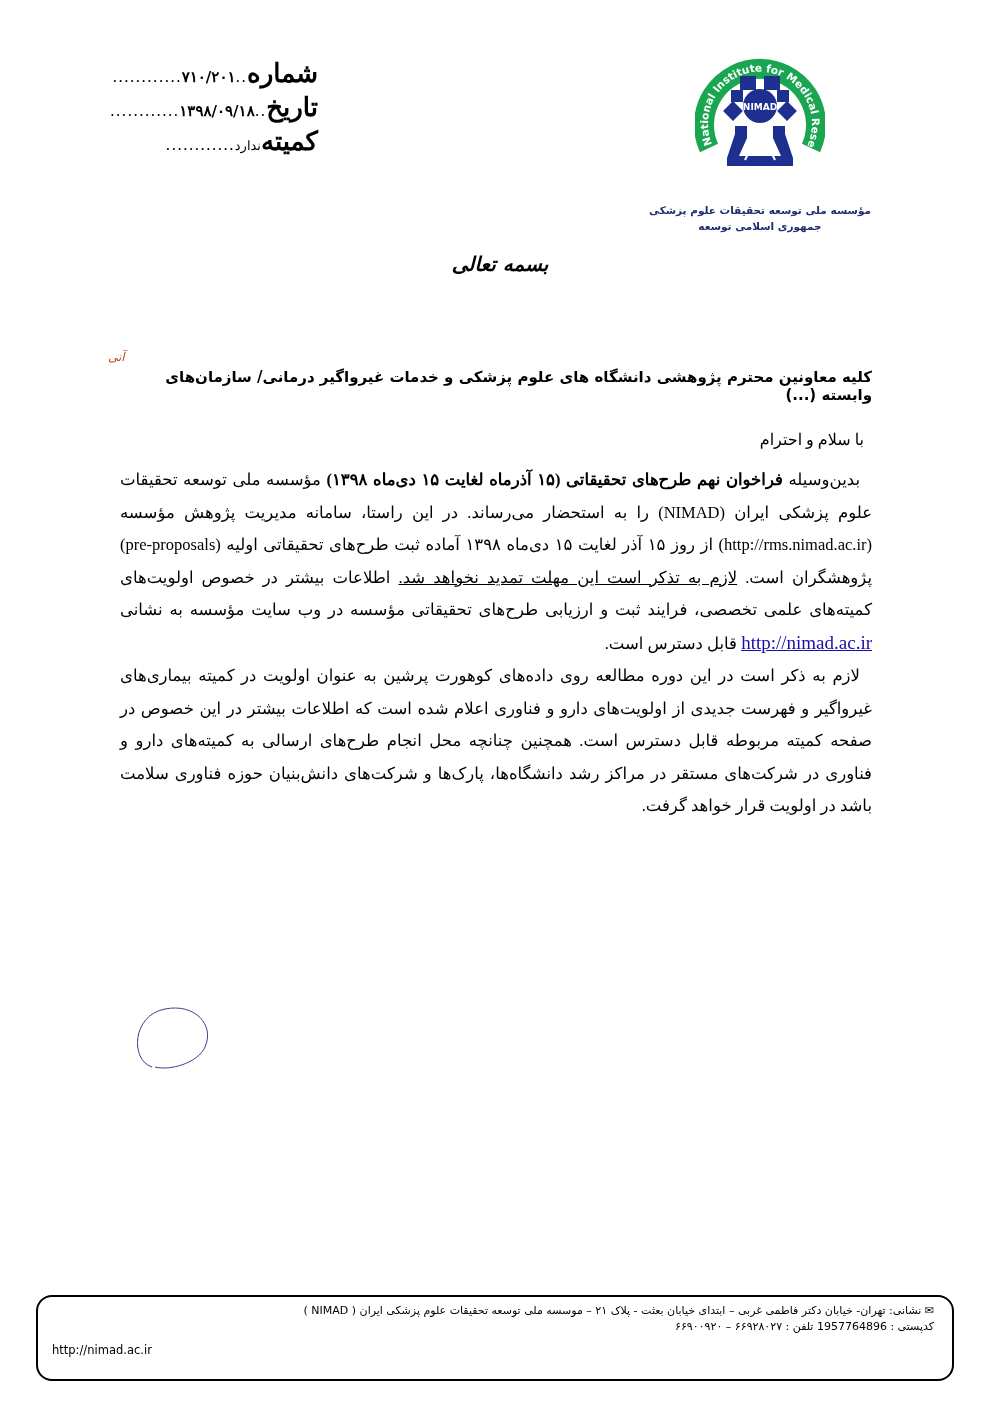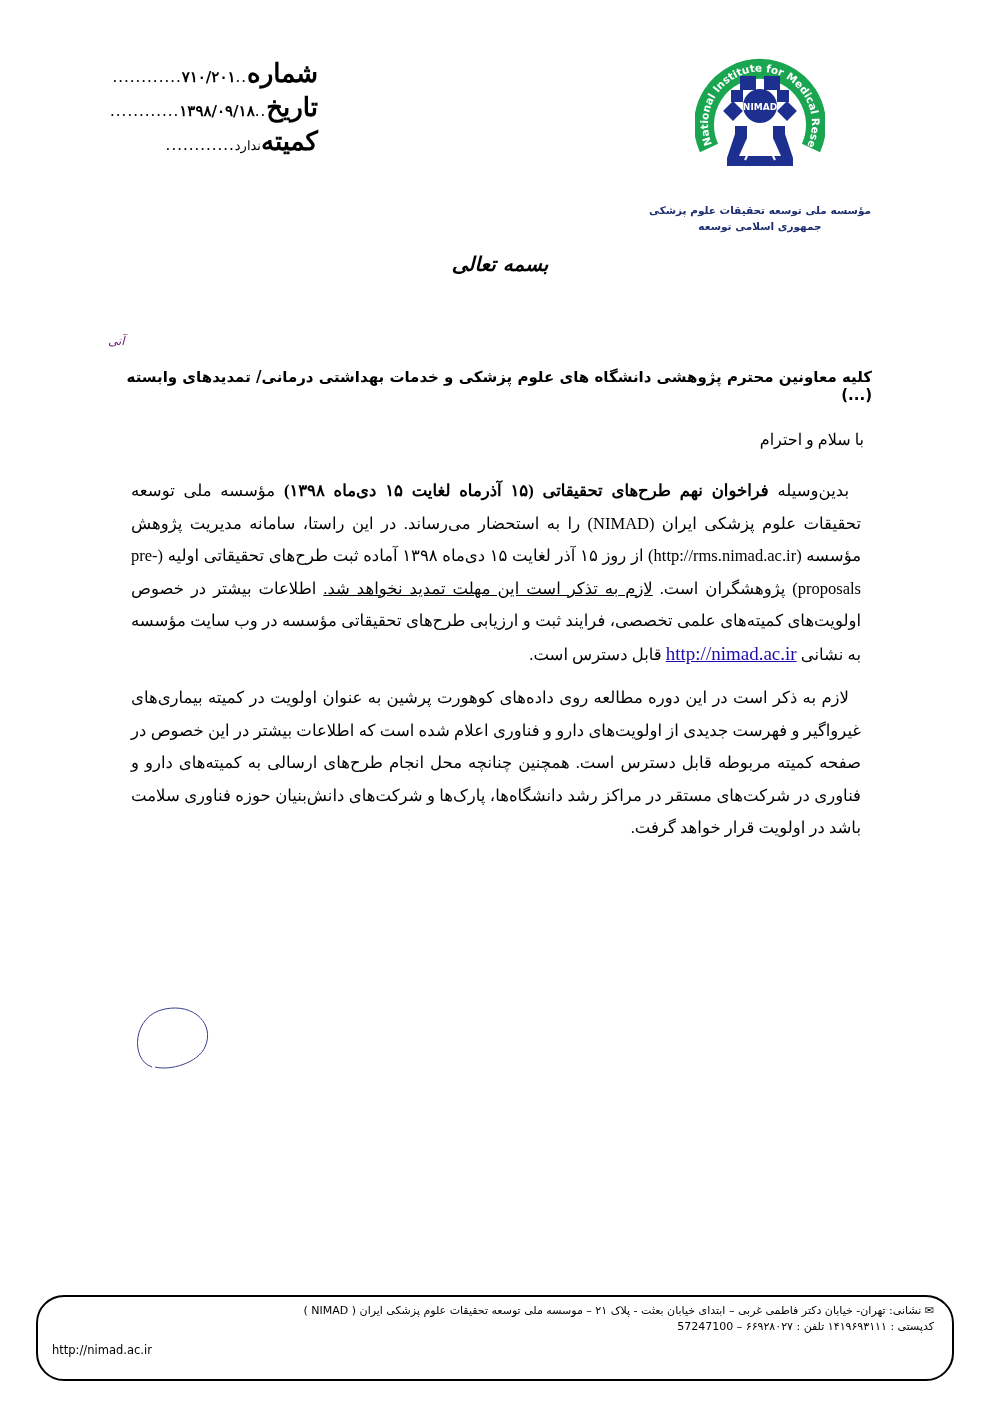--- a/index.html
+++ b/index.html
@@ -8,33 +8,33 @@
   
   .meta { left:128px; top:58px; width:190px; direction:rtl; text-align:right; font-family:"DejaVu Serif", serif; }
   .meta-row { display:flex; flex-direction:row; align-items:baseline; height:34px; }
   .meta-label { font-size:26px; font-weight:bold; white-space:nowrap; }
   .meta-value { font-size:15px; font-weight:bold; white-space:nowrap; direction:ltr; unicode-bidi:isolate; }
   .meta-dots { font-size:15px; letter-spacing:1px; white-space:nowrap; }
   
   .logo { left:695px; top:48px; width:130px; height:130px; }
   .logo-caption { left:640px; top:180px; width:240px; text-align:center; direction:rtl; font-family:"DejaVu Sans", sans-serif; font-weight:bold; font-size:10.5px; line-height:16px; color:#1d2f6f;margin-top:22px; }
   .bismillah { left:420px; top:252px; width:160px; text-align:center; direction:rtl; font-size:20px; font-style:italic; font-weight:bold; }
-  .urgent { left:108px; top:334px; direction:rtl; color:#701a75; font-size:12px; font-style:italic; }
+  .urgent { left:108px; top:350px; direction:rtl; color:#c2410c; font-size:12px; font-style:italic; }
   .recipient { left:120px; top:368px; width:752px; direction:rtl; text-align:right; font-family:"DejaVu Sans", sans-serif; font-weight:bold; font-size:15px; }
   .greeting { left:120px; top:430px; width:744px; direction:rtl; text-align:right; font-family:"Liberation Serif", serif; font-size:16px; }
   .body { left:120px; top:464px; width:752px; direction:rtl; text-align:justify; font-family:"Liberation Serif", serif; font-size:16.5px; line-height:32.5px; }
-  .body p { margin:11px; text-indent:12px; }
+  .body p { margin:0; text-indent:12px; }
   .body p + p { margin-top:0; }
   .body .gap { margin-top:10px; }
   .body a { color:#1a0dab; text-decoration:underline; font-size:19px; }
   .body .ul { text-decoration:underline; }
   .body b { font-weight:bold; }
   .sig-wrap { left:110px; top:1005px; width:150px; height:115px; }
   .sig-text { position:absolute; left:0; top:55px; width:150px; text-align:center; direction:rtl; font-family:"DejaVu Sans", sans-serif; font-weight:bold; font-size:10.5px; line-height:17px; }
-  .footer { left:36px; top:1295px; width:918px; height:86px; border:2px solid #000; border-radius:28px; box-sizing:border-box; }
+  .footer { left:36px; top:1295px; width:918px; height:86px; border:2px solid #000; border-radius:16px; box-sizing:border-box; }
   .footer-addr { position:absolute; right:18px; top:6px; direction:rtl; font-family:"DejaVu Sans", sans-serif; font-size:11px; line-height:16px; text-align:right; white-space:nowrap; }
   .footer-url { position:absolute; left:14px; top:46px; font-family:"DejaVu Sans", sans-serif; font-size:11.5px; }
 </style>
 </head>
 <body>
 
 <div class="abs meta">
   <div class="meta-row">
     <span class="meta-label">شماره</span>
     <span class="meta-dots">..</span>
@@ -82,36 +82,36 @@
 </div>
 <div class="abs logo-caption">
   <div>مؤسسه ملی توسعه تحقیقات علوم پزشکی</div>
   <div>جمهوری اسلامی توسعه</div>
 </div>
 
 <div class="abs bismillah">بسمه تعالی</div>
 
 <div class="abs urgent">آنی</div>
 
-<div class="abs recipient">کلیه معاونین محترم پژوهشی دانشگاه های علوم پزشکی و خدمات بهداشتی درمانی/ تمدید‌های وابسته (...)</div>
+<div class="abs recipient">کلیه معاونین محترم پژوهشی دانشگاه های علوم پزشکی و خدمات غیرواگیر درمانی/ سازمان‌های وابسته (...)</div>
 
 <div class="abs greeting">با سلام و احترام</div>
 
 <div class="abs body">
   <p>
     <span>بدین‌وسیله </span><b>فراخوان نهم طرح‌های تحقیقاتی (۱۵ آذرماه لغایت ۱۵ دی‌ماه ۱۳۹۸)</b><span> مؤسسه ملی توسعه تحقیقات علوم پزشکی ایران (NIMAD) را به استحضار می‌رساند. در این راستا، سامانه مدیریت پژوهش مؤسسه (http://rms.nimad.ac.ir) از روز ۱۵ آذر لغایت ۱۵ دی‌ماه ۱۳۹۸ آماده ثبت طرح‌های تحقیقاتی اولیه (pre-proposals) پژوهشگران است. </span><span class="ul">لازم به تذکر است این مهلت تمدید نخواهد شد.</span><span> اطلاعات بیشتر در خصوص اولویت‌های کمیته‌های علمی  تخصصی، فرایند ثبت و ارزیابی طرح‌های تحقیقاتی مؤسسه در وب سایت مؤسسه به نشانی </span><a href="#">http://nimad.ac.ir</a><span> قابل دسترس است.</span>
   </p>
   <p>لازم به ذکر است در این دوره مطالعه روی داده‌های کوهورت پرشین به عنوان اولویت در کمیته بیماری‌های غیرواگیر و فهرست جدیدی از اولویت‌های دارو و فناوری اعلام شده است که اطلاعات بیشتر در این خصوص در صفحه کمیته مربوطه قابل دسترس است. همچنین چنانچه محل انجام طرح‌های ارسالی به کمیته‌های دارو و فناوری در شرکت‌های مستقر در مراکز رشد دانشگاه‌ها، پارک‌ها و شرکت‌های دانش‌بنیان حوزه فناوری سلامت باشد در اولویت قرار خواهد گرفت.</p>
 </div>
 
 <div class="abs sig-wrap">
   <svg width="150" height="70" style="position:absolute;left:0;top:0">
     <path d="M 42 62 C 20 55, 22 10, 55 4 C 85 -2, 105 20, 95 42 C 88 58, 60 66, 45 62" fill="none" stroke="#3a3f8f" stroke-width="1"></path>
   </svg>
 </div>
 
 <div class="abs footer">
   <div class="footer-addr">
     <div>✉ نشانی: تهران- خیابان دکتر فاطمی غربی – ابتدای خیابان بعثت -  پلاک ۲۱ – موسسه ملی توسعه تحقیقات علوم پزشکی ایران ( NIMAD )</div>
-    <div>کدپستی :  ۱۴۱۹۶۹۳۱۱۱ تلفن : ۶۶۹۲۸۰۲۷ – 57247100</div>
+    <div>کدپستی :  1957764896 تلفن : ۶۶۹۲۸۰۲۷ – ۶۶۹۰۰۹۲۰</div>
   </div>
   <div class="footer-url">http://nimad.ac.ir</div>
 </div>
 
 </body></html>

